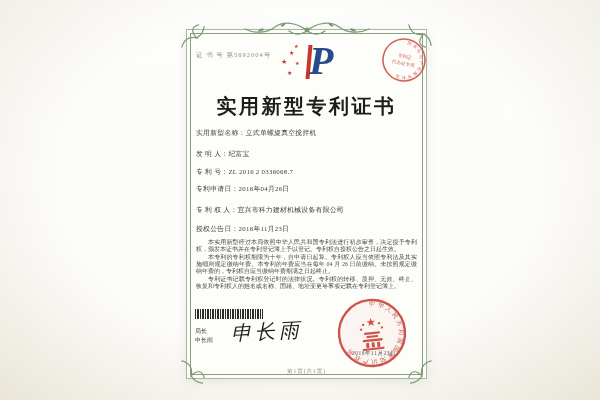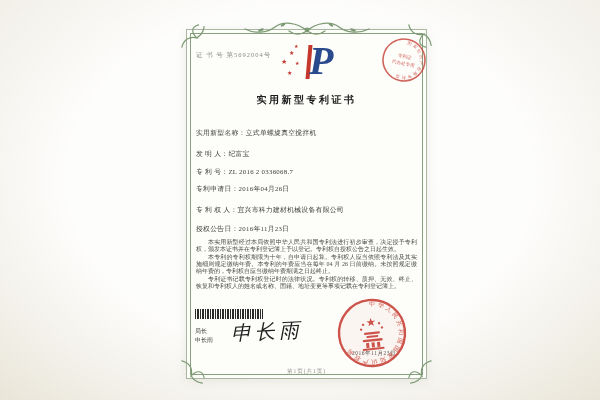--- a/index.html
+++ b/index.html
@@ -35,21 +35,21 @@
     position:absolute;left:6px;top:5px;width:3.5px;height:34px;background:#c5372c;
     transform:skewX(-5deg);
   }
   .logo .p-letter{
     position:absolute;left:8px;top:0px;font-size:40px;line-height:42px;
     font-weight:bold;font-style:italic;color:#2a4a8e;
     font-family:"Liberation Serif",serif;
   }
   .title{
     position:absolute;left:0;top:63px;width:100%;text-align:center;
-    font-size:10px;font-weight:700;color:#1c1c1c;letter-spacing:2.5px;
+    font-size:20px;font-weight:700;color:#1c1c1c;letter-spacing:2.5px;
   }
   .fields{position:absolute;left:9px;top:0;width:224px;}
   .field{position:absolute;left:0;font-size:6.8px;color:#3c3c3c;white-space:nowrap;letter-spacing:.3px;}
   .f0{top:98px;} .f1{top:119px;} .f2{top:137px;} .f3{top:154px;} .f4{top:175px;} .f5{top:194px;}
   .paras{
     position:absolute;left:9px;right:9px;top:209px;
     font-size:6px;line-height:7px;color:#4a4a48;text-align:justify;
   }
   .paras p{margin:0 0 1px 0;text-indent:12px;}
   .barcode{

